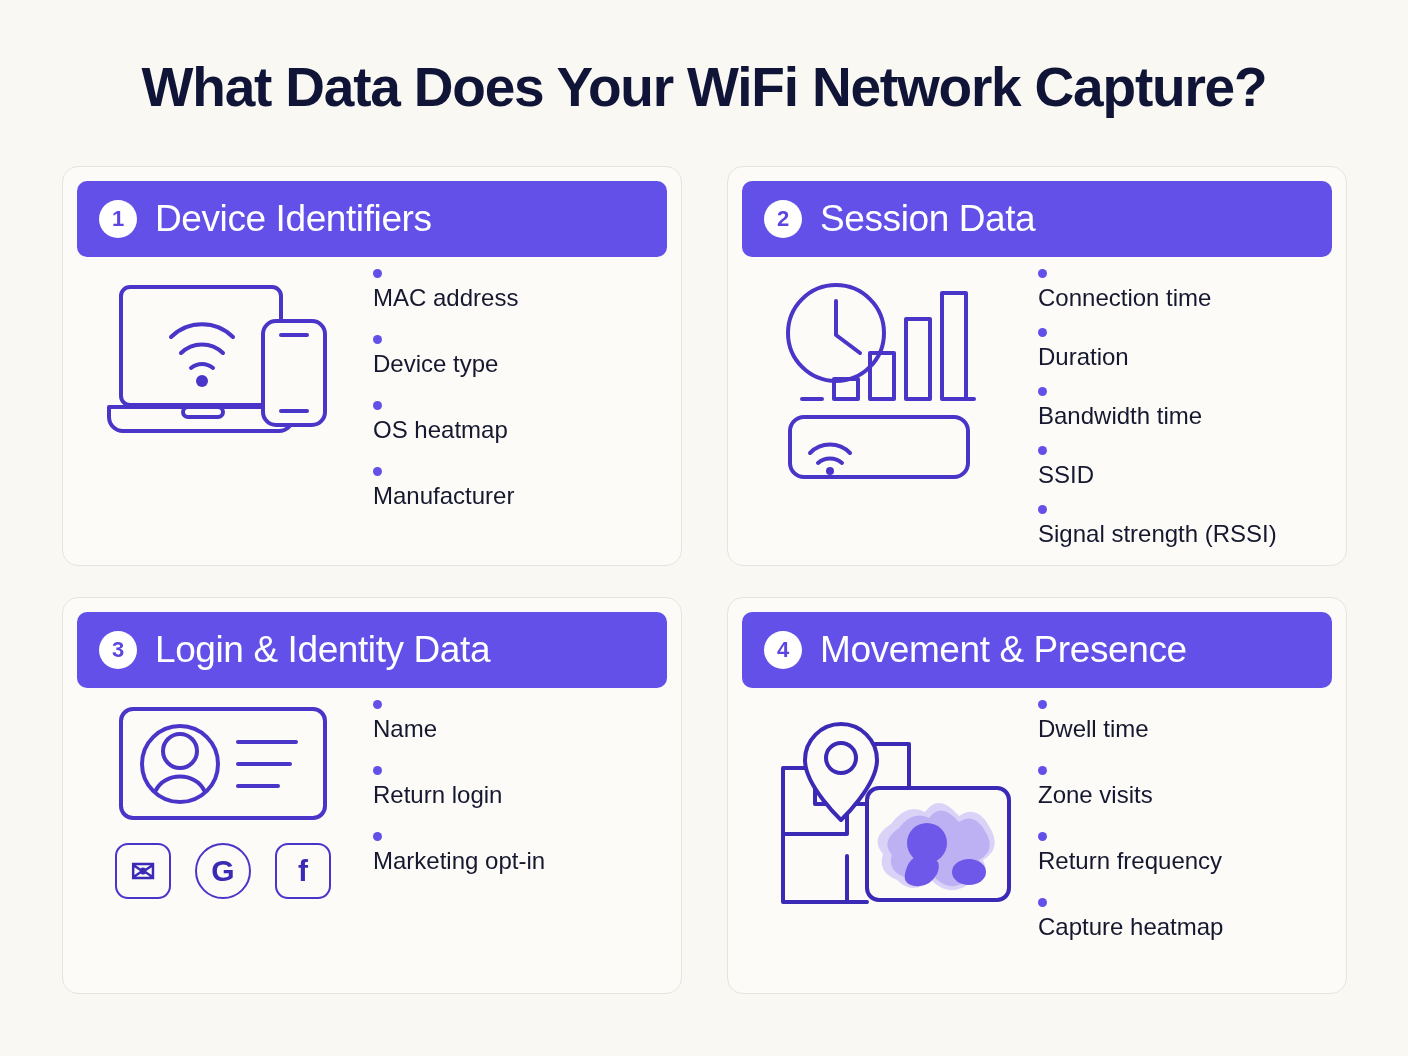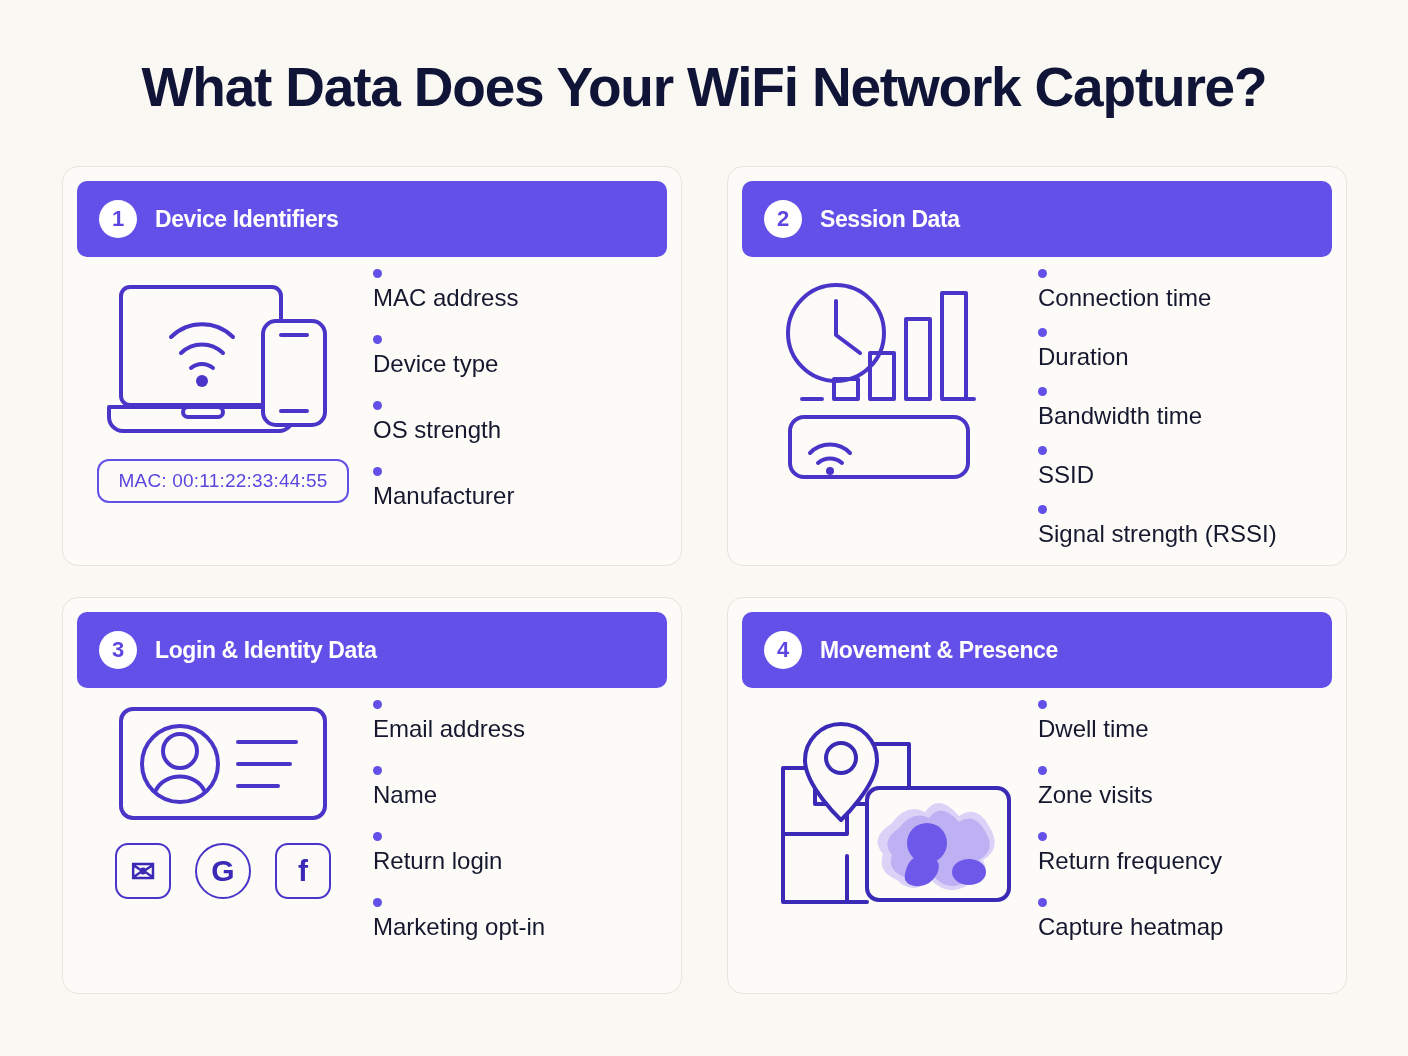--- a/index.html
+++ b/index.html
@@ -70,22 +70,22 @@
     font-size: 22px;
     font-weight: bold;
     display: flex;
     align-items: center;
     justify-content: center;
     flex: none;
   }
   .card-title {
     margin-left: 18px;
     color: #ffffff;
-    font-size: 23px;
-    font-weight: bold;
+    font-size: 37px;
+    font-weight: normal;
     letter-spacing: -0.4px;
   }
   .card-body {
     flex: 1;
     display: flex;
     align-items: flex-start;
     padding-top: 18px;
   }
   .illus {
     width: 292px;
@@ -170,34 +170,33 @@
             <path d="M6 132 h184 a0 0 0 0 1 0 0 v10 a14 14 0 0 1 -14 14 H20 a14 14 0 0 1 -14 -14 z"></path>
             <rect x="80" y="132" width="40" height="10" rx="5"></rect>
             <path d="M68 62 a44 44 0 0 1 62 0"></path>
             <path d="M78 78 a30 30 0 0 1 42 0"></path>
             <path d="M88 93 a17 17 0 0 1 22 0"></path>
             <circle cx="99" cy="106" r="6" fill="#4a35c9" stroke="none"></circle>
             <rect x="160" y="46" width="62" height="104" rx="13" fill="#fcfbf8"></rect>
             <line x1="178" y1="60" x2="204" y2="60"></line>
             <line x1="178" y1="136" x2="204" y2="136"></line>
           </svg>
-          <div class="mac-badge">MAC: 00:11:22:33:44:55</div>
         </div>
         <ul class="bullets">
           <li>
               <span class="dot"></span>
               <span>MAC address</span>
             </li>
           <li>
               <span class="dot"></span>
               <span>Device type</span>
             </li>
           <li>
               <span class="dot"></span>
-              <span>OS strength</span>
+              <span>OS heatmap</span>
             </li>
           <li>
               <span class="dot"></span>
               <span>Manufacturer</span>
             </li>
         </ul>
       </div>
     </div>
 
     <div class="card">
@@ -271,24 +270,20 @@
                 <span>G</span>
               </div>
             <div class="social-box">
                 <span>f</span>
               </div>
           </div>
         </div>
         <ul class="bullets">
           <li>
               <span class="dot"></span>
-              <span>Email address</span>
-            </li>
-          <li>
-              <span class="dot"></span>
               <span>Name</span>
             </li>
           <li>
               <span class="dot"></span>
               <span>Return login</span>
             </li>
           <li>
               <span class="dot"></span>
               <span>Marketing opt-in</span>
             </li>

